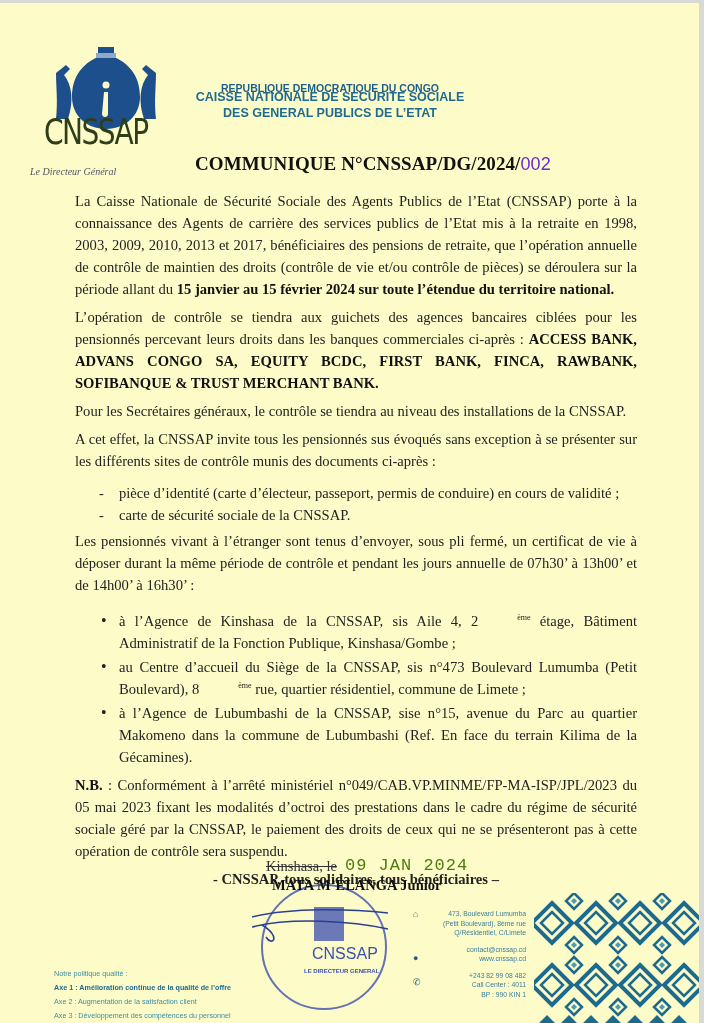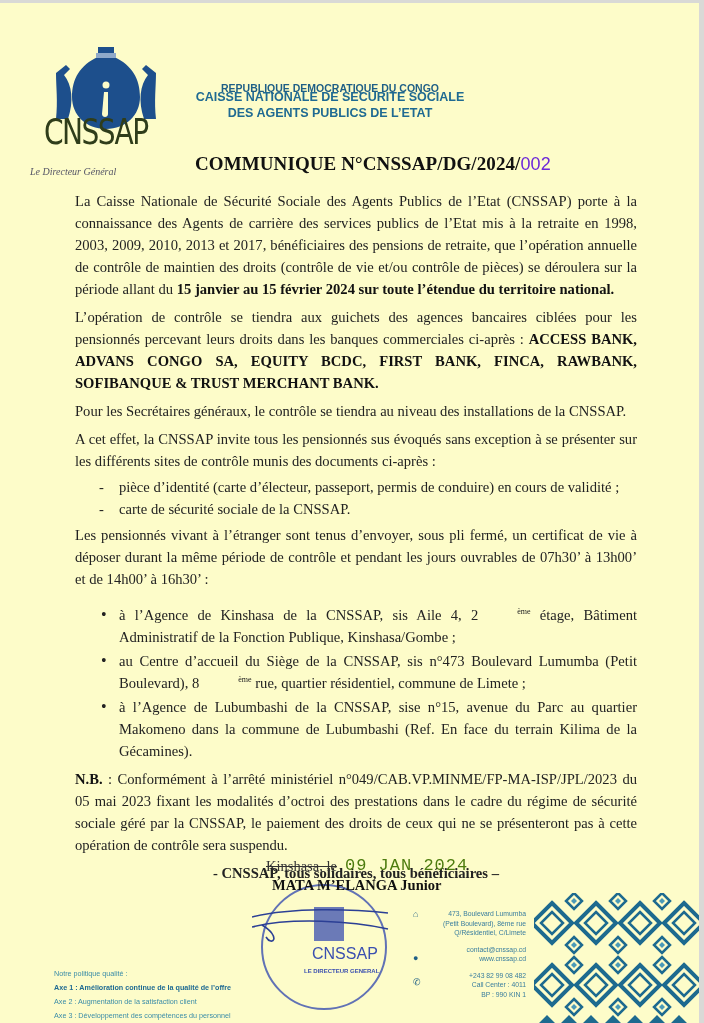--- a/index.html
+++ b/index.html
@@ -48,38 +48,38 @@
     <rect x="52" y="12" width="20" height="5" fill="#8fa9c9"></rect>
     <path d="M12 32 l10 -8 l4 4 l-6 6 c8 10 10 26 4 44 l-12 0 c2 -18 0 -32 0 -46 z" fill="#1d4f8c"></path>
     <path d="M112 32 l-10 -8 l-4 4 l6 6 c-8 10 -10 26 -4 44 l12 0 c-2 -18 0 -32 0 -46 z" fill="#1d4f8c"></path>
     <circle cx="62" cy="44" r="3.5" fill="#fdfcc9"></circle>
     <path d="M60 51 h4 v22 c0 4 -6 4 -6 0 z" fill="#fdfcc9"></path>
   </svg>
   <div class="logo-text">CNSSAP</div>
 
   <div class="hdr hdr1">REPUBLIQUE DEMOCRATIQUE DU CONGO</div>
   <div class="hdr hdr2">CAISSE NATIONALE DE SECURITE SOCIALE</div>
-  <div class="hdr hdr3">DES AGENTS PUBLICS DE L’ETAT</div>
+  <div class="hdr hdr3">DES GENERAL PUBLICS DE L’ETAT</div>
 
   <div class="dg">Le Directeur Général</div>
 
   <div class="title">
     <span>COMMUNIQUE N°CNSSAP/DG/2024/</span><span class="hand">002</span>
   </div>
 
   <div class="body">
     <p><span>La Caisse Nationale de Sécurité Sociale des Agents Publics de l’Etat (CNSSAP) porte à la connaissance des Agents de carrière des services publics de l’Etat mis à la retraite en 1998, 2003, 2009, 2010, 2013 et 2017, bénéficiaires des pensions de retraite, que l’opération annuelle de contrôle de maintien des droits (contrôle de vie et/ou contrôle de pièces) se déroulera sur la période allant du </span><b>15 janvier au 15 février 2024 sur toute l’étendue du territoire national.</b></p>
     <p><span>L’opération de contrôle se tiendra aux guichets des agences bancaires ciblées pour les pensionnés percevant leurs droits dans les banques commerciales ci-après : </span><b>ACCESS BANK, ADVANS CONGO SA, EQUITY BCDC, FIRST BANK, FINCA, RAWBANK, SOFIBANQUE &amp; TRUST MERCHANT BANK.</b></p>
     <p>Pour les Secrétaires généraux, le contrôle se tiendra au niveau des installations de la CNSSAP.</p>
-    <p style="margin-bottom:4px">A cet effet, la CNSSAP invite tous les pensionnés sus évoqués sans exception à se présenter sur les différents sites de contrôle munis des documents ci-après :</p>
+    <p style="margin-bottom:10px">A cet effet, la CNSSAP invite tous les pensionnés sus évoqués sans exception à se présenter sur les différents sites de contrôle munis des documents ci-après :</p>
     <ul class="dash">
       <li>pièce d’identité (carte d’électeur, passeport, permis de conduire) en cours de validité ;</li>
       <li>carte de sécurité sociale de la CNSSAP.</li>
     </ul>
-    <p style="margin-bottom:0">Les pensionnés vivant à l’étranger sont tenus d’envoyer, sous pli fermé, un certificat de vie à déposer durant la même période de contrôle et pendant les jours ouvrables de 07h30’ à 13h00’ et de 14h00’ à 16h30’ :</p>
+    <p style="margin-bottom:0">Les pensionnés vivant à l’étranger sont tenus d’envoyer, sous pli fermé, un certificat de vie à déposer durant la même période de contrôle et pendant les jours annuelle de 07h30’ à 13h00’ et de 14h00’ à 16h30’ :</p>
     <ul class="bul">
       <li><span>à l’Agence de Kinshasa de la CNSSAP, sis Aile 4, 2</span><sup>ème</sup><span> étage, Bâtiment Administratif de la Fonction Publique, Kinshasa/Gombe ;</span></li>
       <li><span>au Centre d’accueil du Siège de la CNSSAP, sis n°473 Boulevard Lumumba (Petit Boulevard), 8</span><sup>ème</sup><span> rue, quartier résidentiel, commune de Limete ;</span></li>
       <li><span>à l’Agence de Lubumbashi de la CNSSAP, sise n°15, avenue du Parc au quartier Makomeno dans la commune de Lubumbashi (Ref. En face du terrain Kilima de la Gécamines).</span></li>
     </ul>
     <p class="nb"><b>N.B.</b><span> : Conformément à l’arrêté ministériel n°049/CAB.VP.MINME/FP-MA-ISP/JPL/2023 du 05 mai 2023 fixant les modalités d’octroi des prestations dans le cadre du régime de sécurité sociale géré par la CNSSAP, le paiement des droits de ceux qui ne se présenteront pas à cette opération de contrôle sera suspendu.</span></p>
     <p class="motto">- CNSSAP, tous solidaires, tous bénéficiaires –</p>
   </div>
 
   <div class="place"><span class="strike">Kinshasa, le</span></div>

